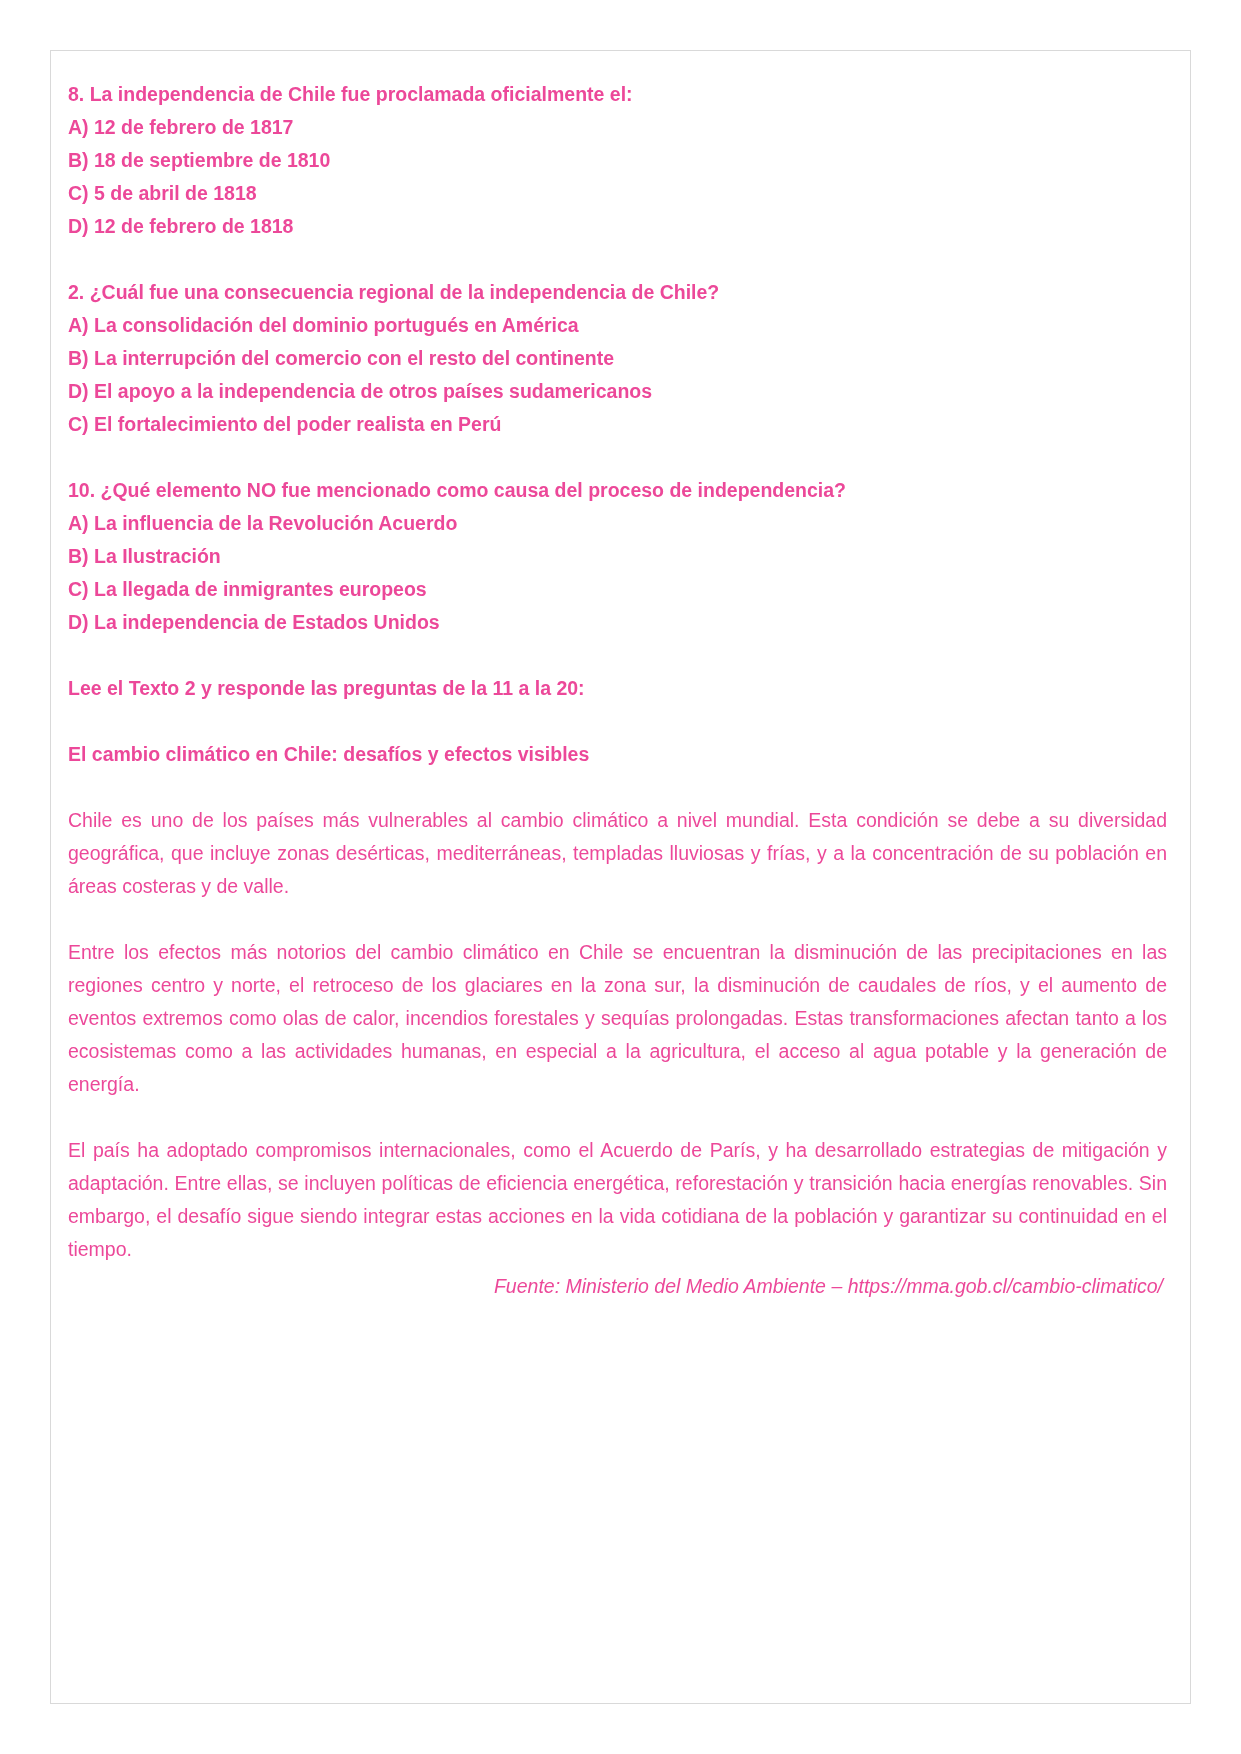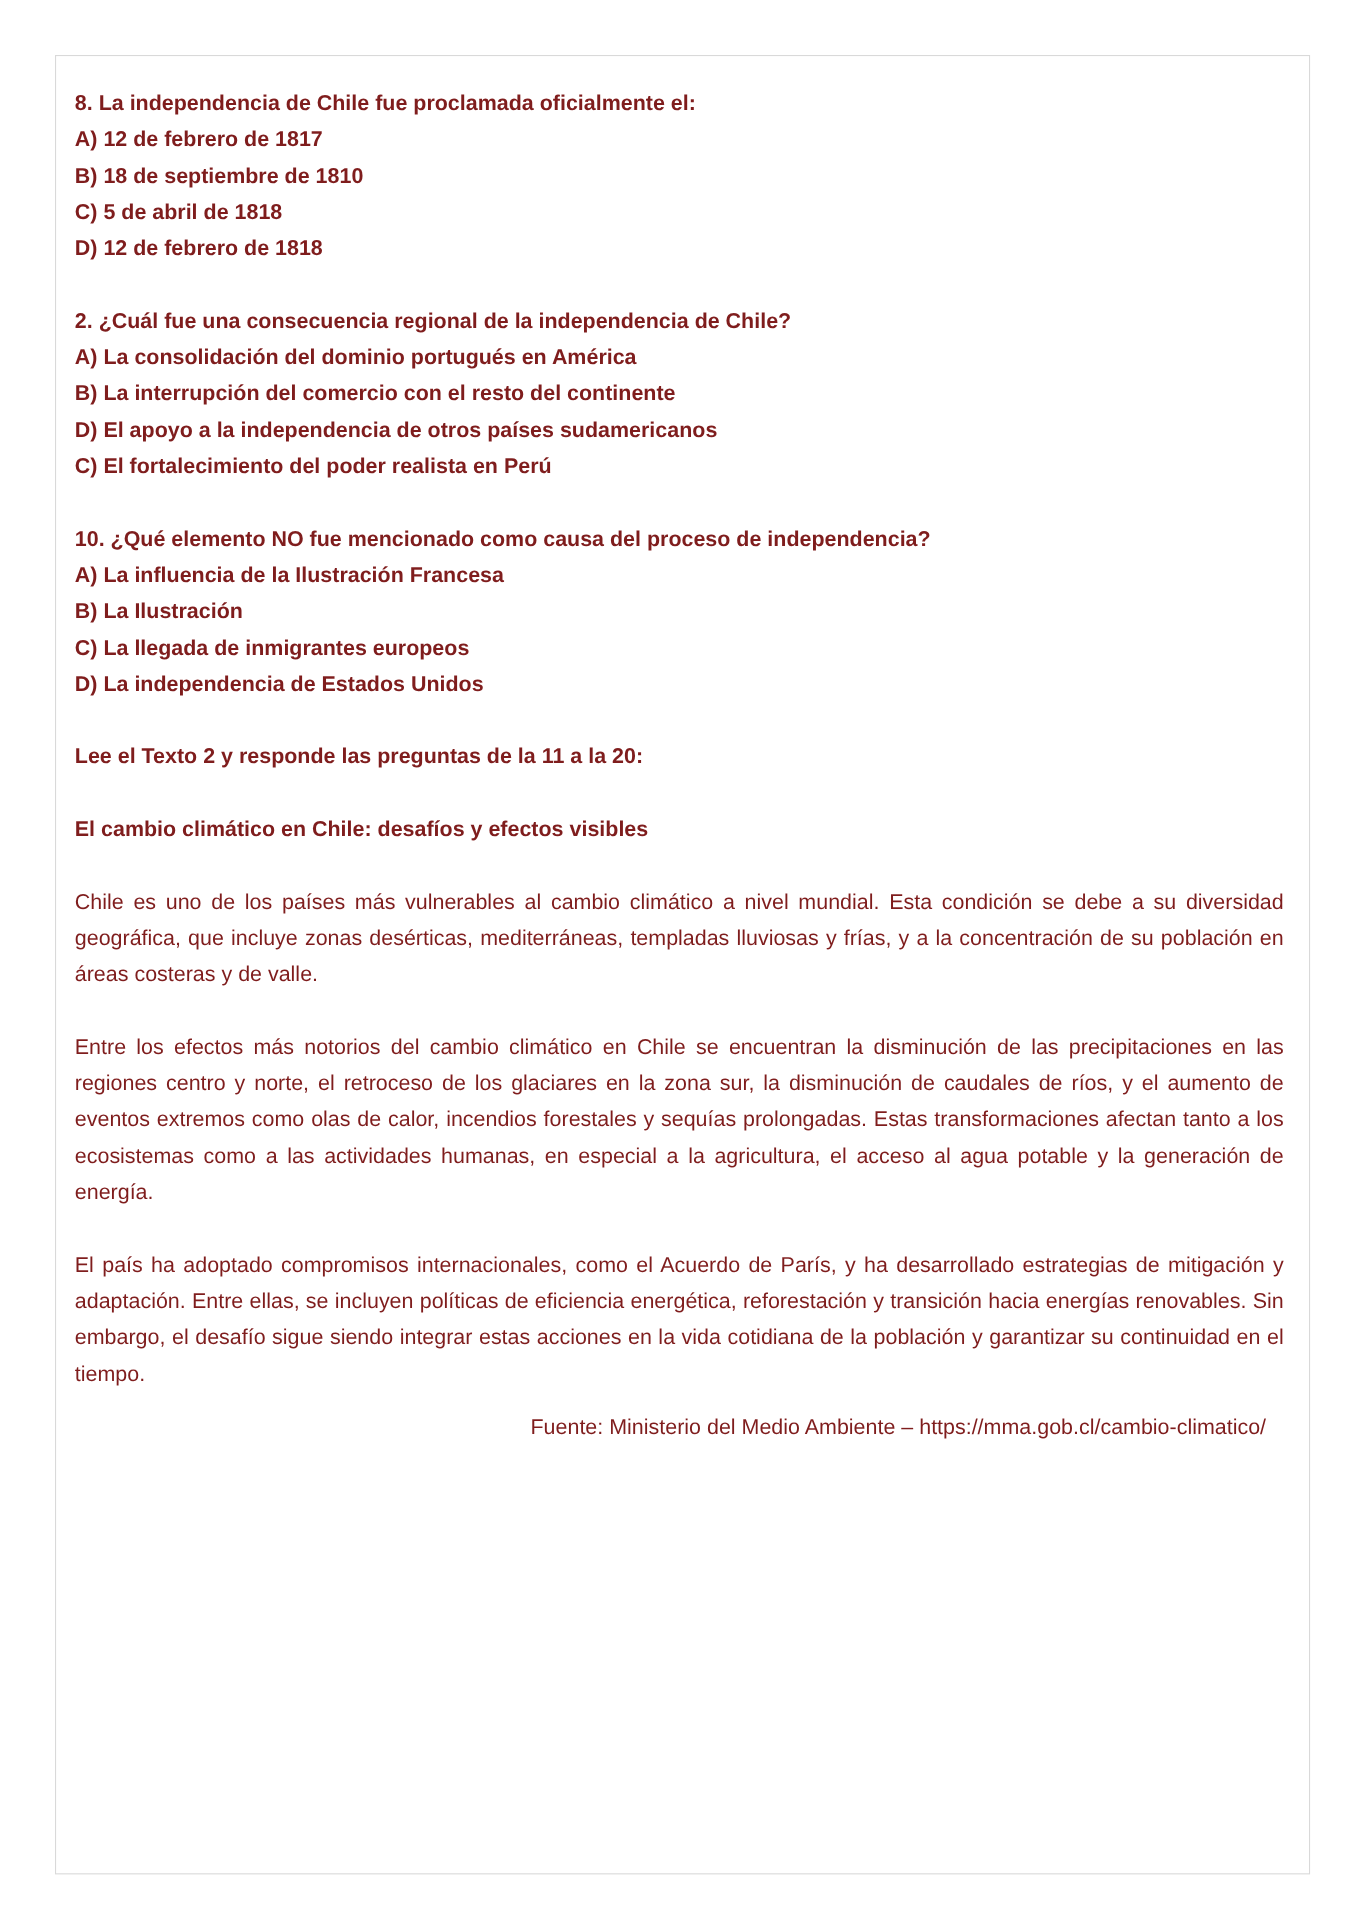--- a/index.html
+++ b/index.html
@@ -16,41 +16,42 @@
     top: 50px;
     width: 1141px;
     height: 1654px;
     box-sizing: border-box;
     border: 1px solid #d9d9d9;
     padding: 27px 23px 0 17px;
     background: #ffffff;
     font-family: "Liberation Sans", "DejaVu Sans", sans-serif;
     font-size: 19.5px;
     line-height: 33px;
-    color: #7f1d1d;
+    color: #ec4899;
   }
   .qblock { margin: 0 0 33px 0; }
   .q-title { font-weight: bold; }
   .q-option { font-weight: bold; }
   .instruction {
     font-weight: bold;
     margin: 0 0 33px 0;
   }
   .reading-title {
     font-weight: bold;
     margin: 0 0 33px 0;
   }
   .para {
     text-align: justify;
     margin: 0 0 33px 0;
   }
   .para.last { margin-bottom: 0; margin-top: 20px; }
   .source {
+    font-style: italic;
     text-align: right;
-    margin: 16px;
+    margin: 4px;
   }
 </style>
 </head>
 <body>
 
 <div class="page">
 
   <div class="qblock">
     <div class="q-title">8. La independencia de Chile fue proclamada oficialmente el:</div>
     <div class="q-option">A) 12 de febrero de 1817</div>
@@ -62,21 +63,21 @@
   <div class="qblock">
     <div class="q-title">2. ¿Cuál fue una consecuencia regional de la independencia de Chile?</div>
     <div class="q-option">A) La consolidación del dominio portugués en América</div>
     <div class="q-option">B) La interrupción del comercio con el resto del continente</div>
     <div class="q-option">D) El apoyo a la independencia de otros países sudamericanos</div>
     <div class="q-option">C) El fortalecimiento del poder realista en Perú</div>
   </div>
 
   <div class="qblock">
     <div class="q-title">10. ¿Qué elemento NO fue mencionado como causa del proceso de independencia?</div>
-    <div class="q-option">A) La influencia de la Ilustración Francesa</div>
+    <div class="q-option">A) La influencia de la Revolución Acuerdo</div>
     <div class="q-option">B) La Ilustración</div>
     <div class="q-option">C) La llegada de inmigrantes europeos</div>
     <div class="q-option">D) La independencia de Estados Unidos</div>
   </div>
 
   <div class="instruction">Lee el Texto 2 y responde las preguntas de la 11 a la 20:</div>
 
   <div class="reading-title">El cambio climático en Chile: desafíos y efectos visibles</div>
 
   <p class="para">Chile es uno de los países más vulnerables al cambio climático a nivel mundial. Esta condición se debe a su diversidad geográfica, que incluye zonas desérticas, mediterráneas, templadas lluviosas y frías, y a la concentración de su población en áreas costeras y de valle.</p>

